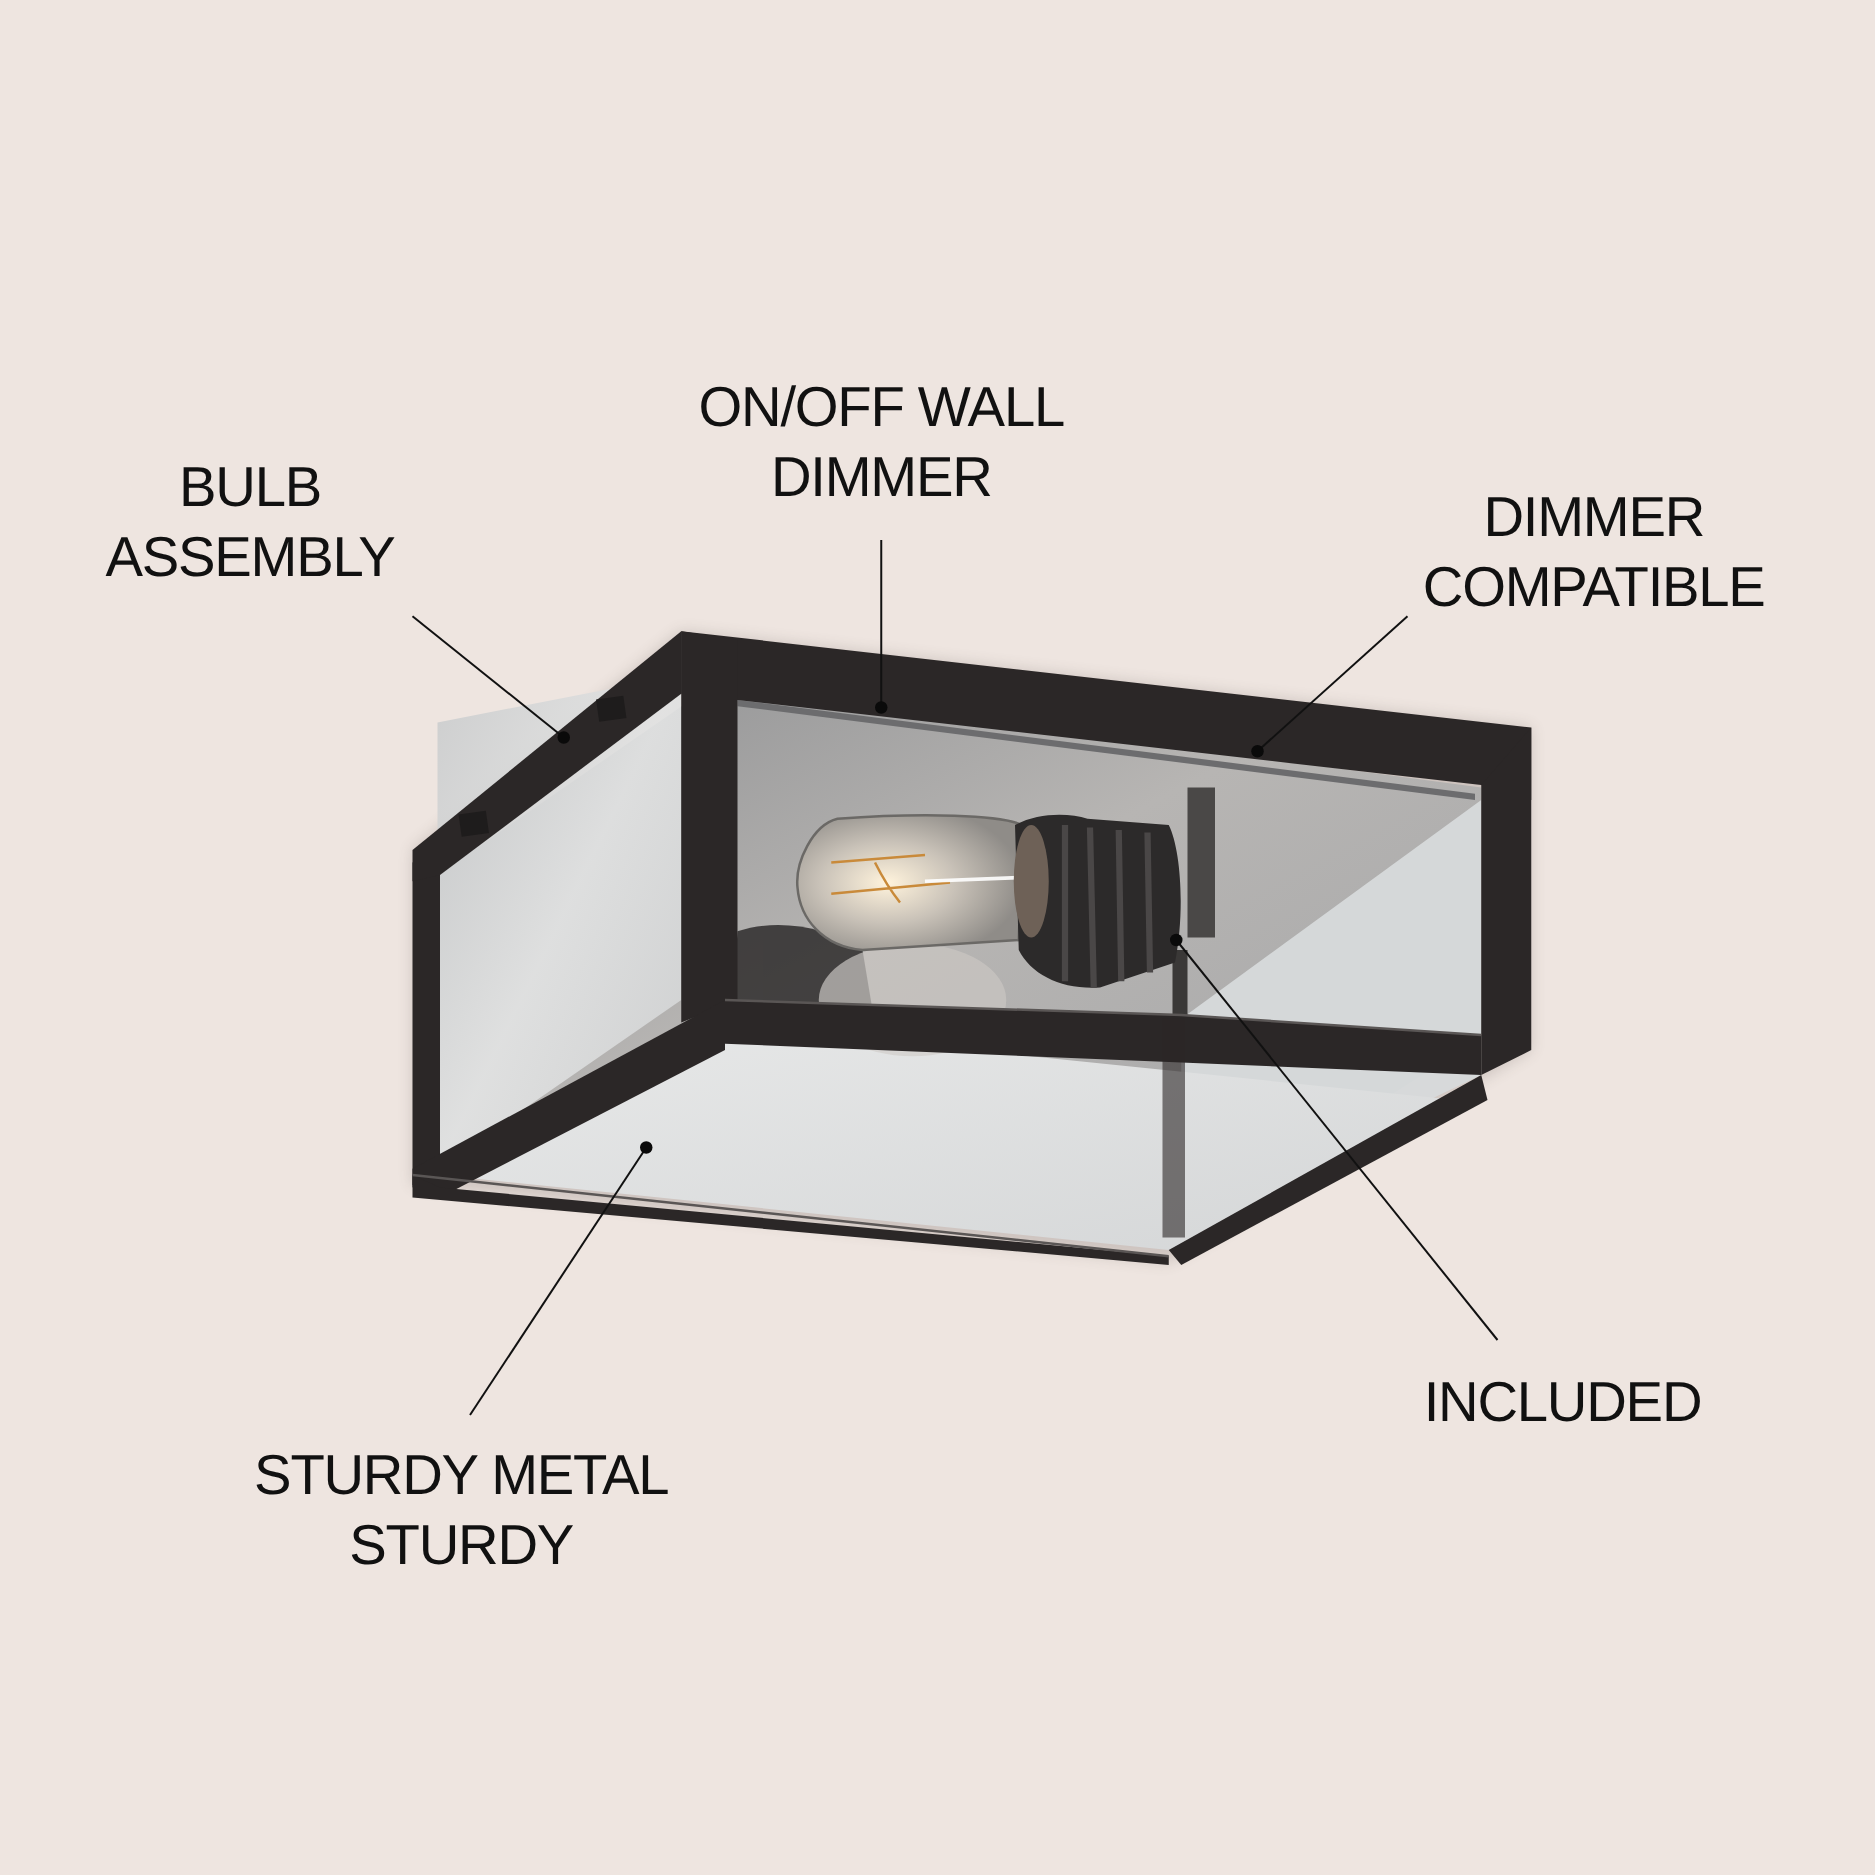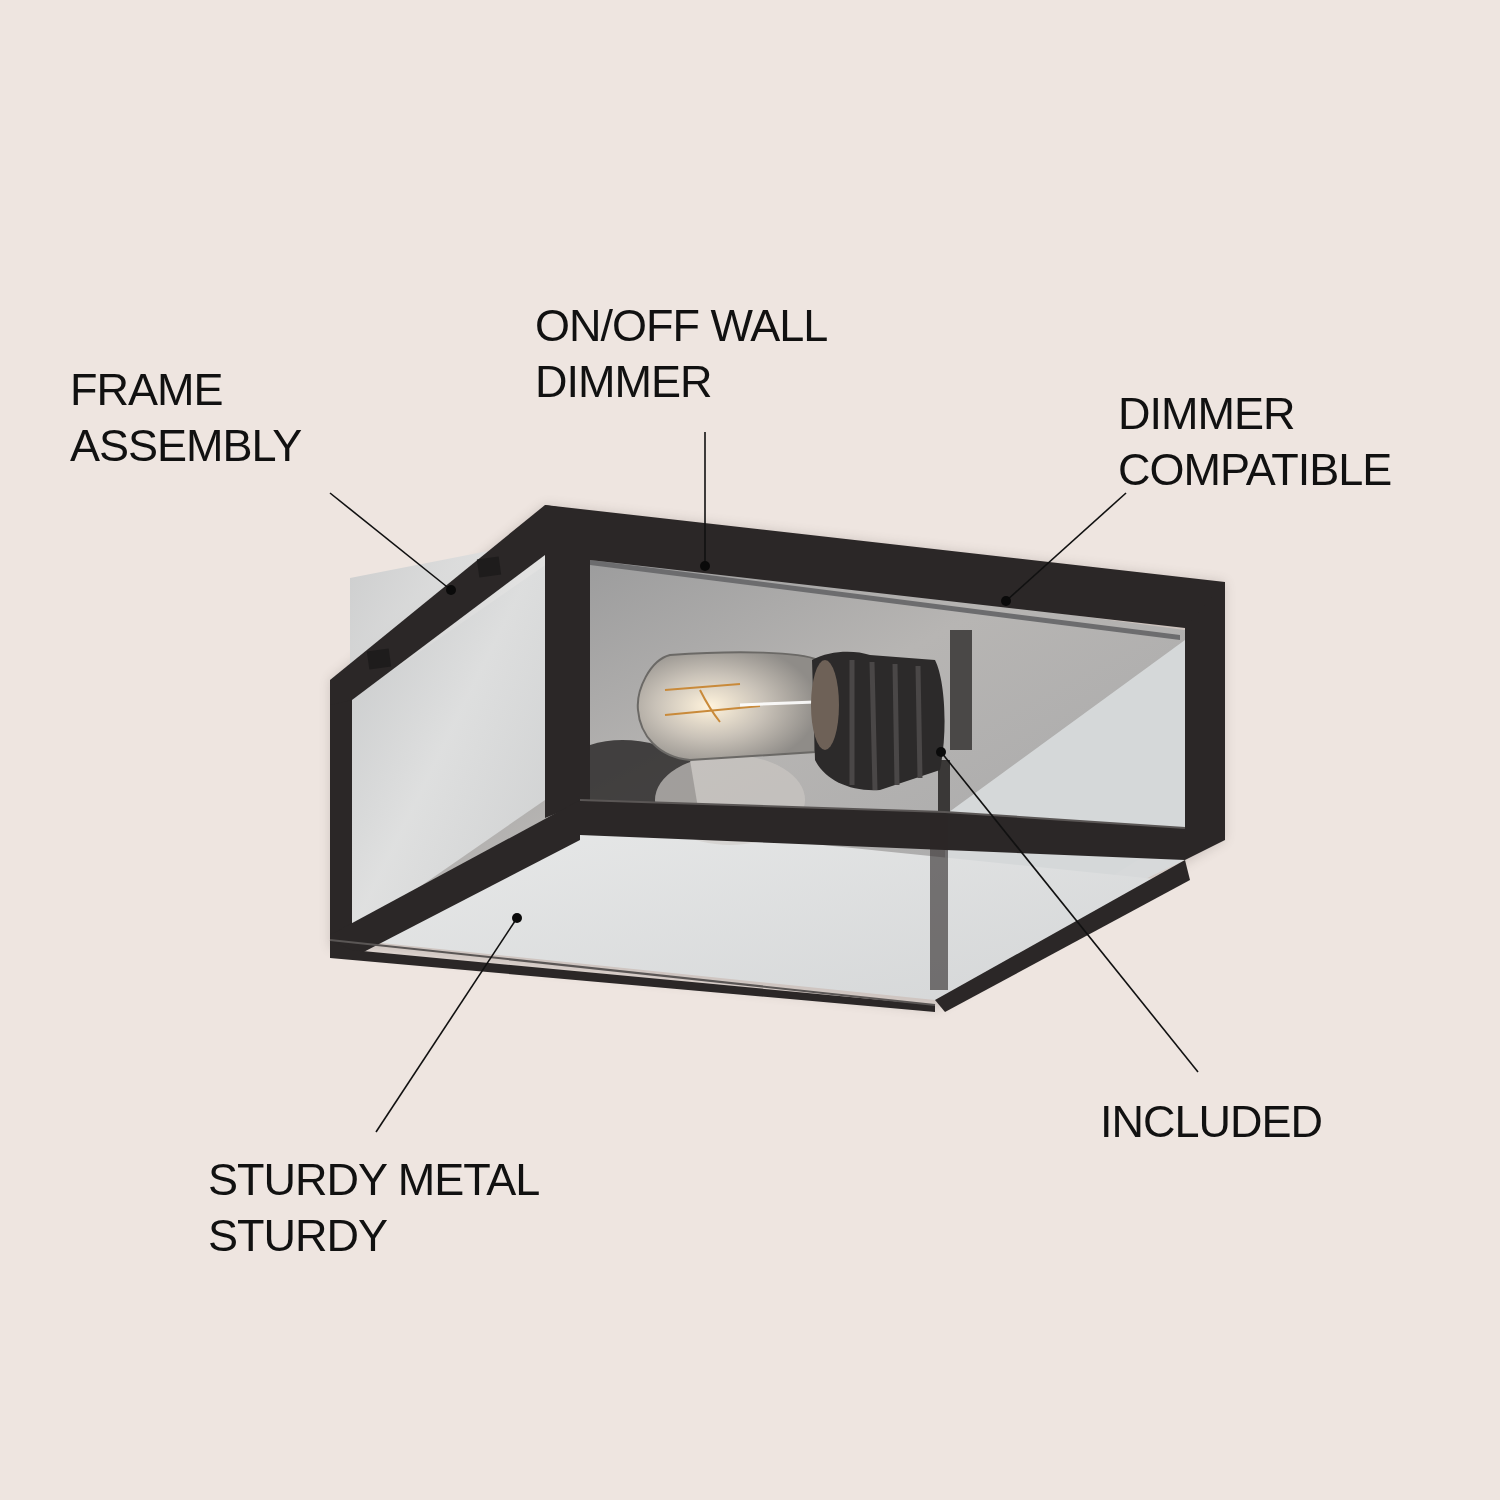--- a/index.html
+++ b/index.html
@@ -9,21 +9,21 @@
       position: relative;
       overflow: hidden;
       font-family: "Liberation Sans", "DejaVu Sans", sans-serif;
     }
     .canvas { position: absolute; left: 0; top: 0; width: 1500px; height: 1500px; }
     .callout-label {
       position: absolute;
       color: #111;
       font-size: 45px;
       line-height: 56px;
-      text-align: left;
+      text-align: center;
       letter-spacing: -1px;
       white-space: nowrap;
     }
     .callout-label span { display: block; }
   </style>
 </head>
 <body>
 
 <div class="canvas">
 
@@ -128,36 +128,36 @@
     <g fill="#0A0A0A">
       <circle cx="451" cy="590" r="5"></circle>
       <circle cx="705" cy="566" r="5"></circle>
       <circle cx="1006" cy="601" r="5"></circle>
       <circle cx="941" cy="752" r="5"></circle>
       <circle cx="517" cy="918" r="5"></circle>
     </g>
   </svg>
 
   <div class="callout-label" style="left:70px; top:362px; width:260px;">
-    <span>FRAME</span>
+    <span>BULB</span>
     <span>ASSEMBLY</span>
   </div>
 
   <div class="callout-label" style="left:535px; top:298px; width:340px;">
     <span>ON/OFF WALL</span>
     <span>DIMMER</span>
   </div>
 
   <div class="callout-label" style="left:1118px; top:362px; width:314px;margin-top:24px;">
     <span>DIMMER</span>
     <span>COMPATIBLE</span>
   </div>
 
   <div class="callout-label" style="left:1100px; top:1094px; width:300px;">
     <span>INCLUDED</span>
   </div>
 
-  <div class="callout-label" style="left:208px; top:1152px; width:370px;">
+  <div class="callout-label" style="left:184px; top:1152px; width:370px;">
     <span>STURDY METAL</span>
     <span>STURDY</span>
   </div>
 
 </div>
 
 </body></html>

